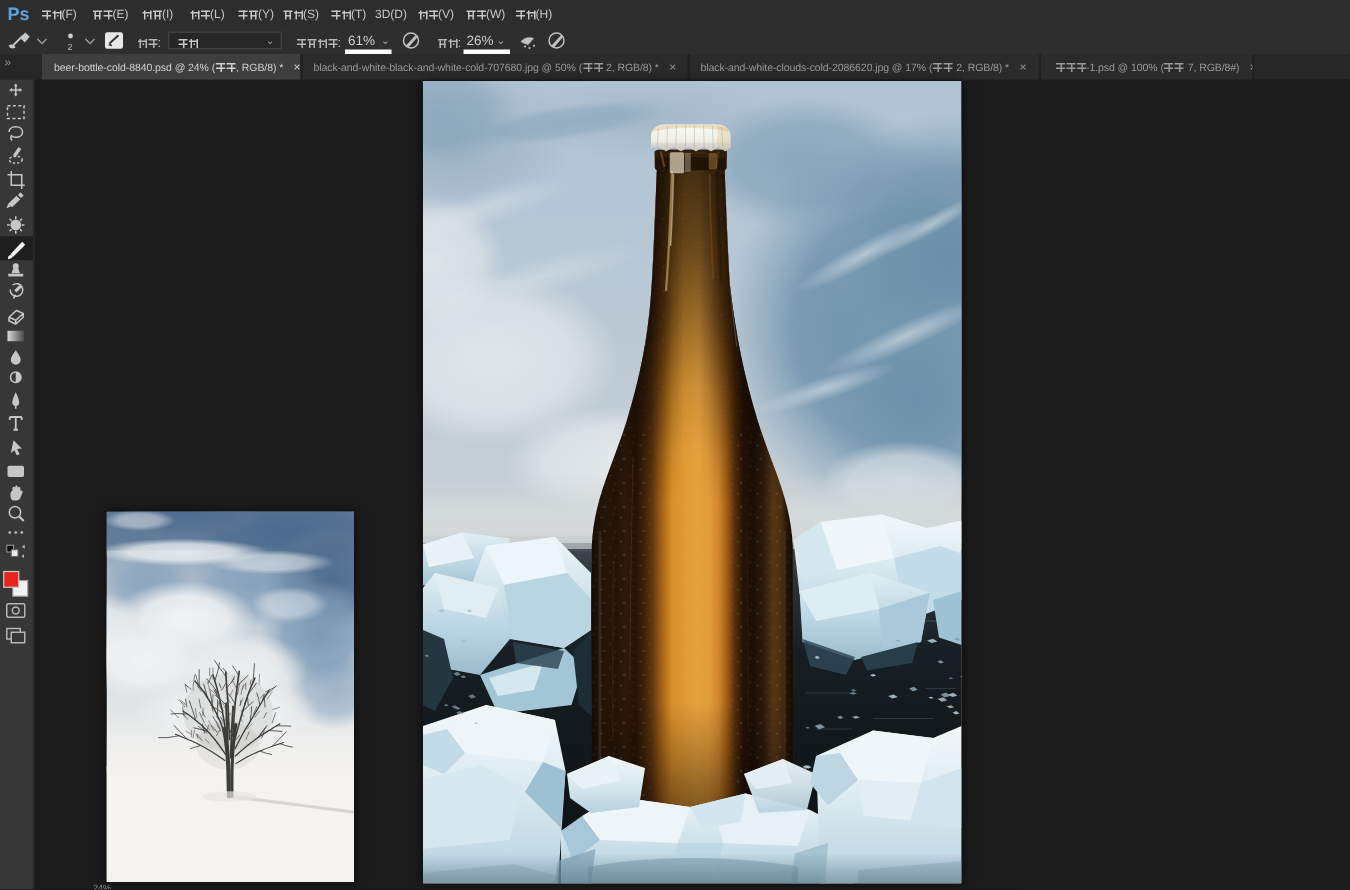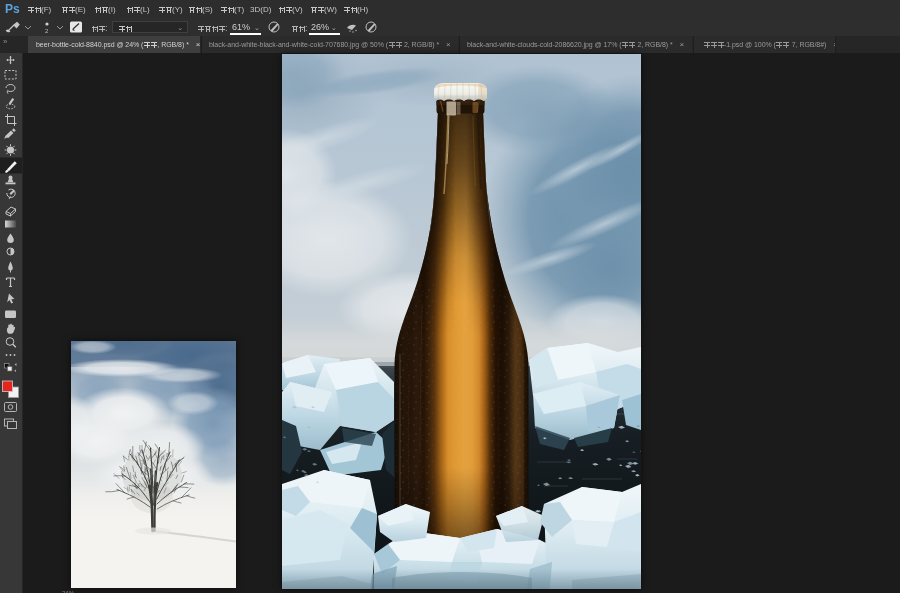--- a/index.html
+++ b/index.html
@@ -33,21 +33,21 @@
 .cjs{display:inline-block;width:6px;height:6.5px;margin:0 0.5px -1px 0.5px;
  background:
   linear-gradient(currentColor,currentColor) 0px 0px/6px 1px no-repeat,
   linear-gradient(currentColor,currentColor) 0px 3px/6px 1px no-repeat,
   linear-gradient(currentColor,currentColor) 0px 6px/6px 1px no-repeat,
   linear-gradient(currentColor,currentColor) 3px 0px/1px 7px no-repeat;}
 
 .olabel{position:absolute;top:5px;font-size:9px;color:#b5b5b5;height:10px;line-height:10px;white-space:nowrap;}
 #modebox{position:absolute;left:112px;top:3px;width:76px;height:12px;background:#262626;border:1px solid #3f3f3f;
  font-size:9px;color:#c8c8c8;line-height:12px;padding-left:5px;box-sizing:border-box;}
-.ufield{position:absolute;top:5px;font-size:9px;color:#d0d0d0;height:9px;line-height:9px;border-bottom:2px solid #ffffff;padding:0 11px 1px 2px;}
+.ufield{position:absolute;top:5px;font-size:9px;color:#d0d0d0;height:9px;line-height:9px;border-bottom:6px solid #ffffff;padding:0 11px 1px 2px;}
 .carB{position:absolute;width:7px;height:5px;color:#aaa;font-size:7px;line-height:5px;}
 
 .tab{position:absolute;top:0;height:17px;font-size:7px;line-height:17px;white-space:nowrap;overflow:hidden;letter-spacing:-0.05px;}
 .tab .x{display:inline-block;margin-left:5px;font-size:8px;}
 #tab1{left:28px;width:172px;background:#3e3e3e;color:#d2d2d2;padding-left:8px;box-sizing:border-box;}
 #tab2{left:201px;width:257px;background:#2b2b2b;color:#9a9a9a;padding-left:7px;box-sizing:border-box;border-left:1px solid #1e1e1e;}
 #tab3{left:459px;width:233px;background:#2b2b2b;color:#9a9a9a;padding-left:7px;box-sizing:border-box;border-left:1px solid #1e1e1e;}
 #tab4{left:693px;width:143px;background:#2b2b2b;color:#9a9a9a;padding-left:9px;box-sizing:border-box;border-left:1px solid #1e1e1e;border-right:1px solid #1e1e1e;}
 #chev{position:absolute;left:3px;top:1px;color:#8f8f8f;font-size:8px;}
 #imgsmall{position:absolute;left:71px;top:341px;box-shadow:0 0 7px rgba(0,0,0,0.6);}

